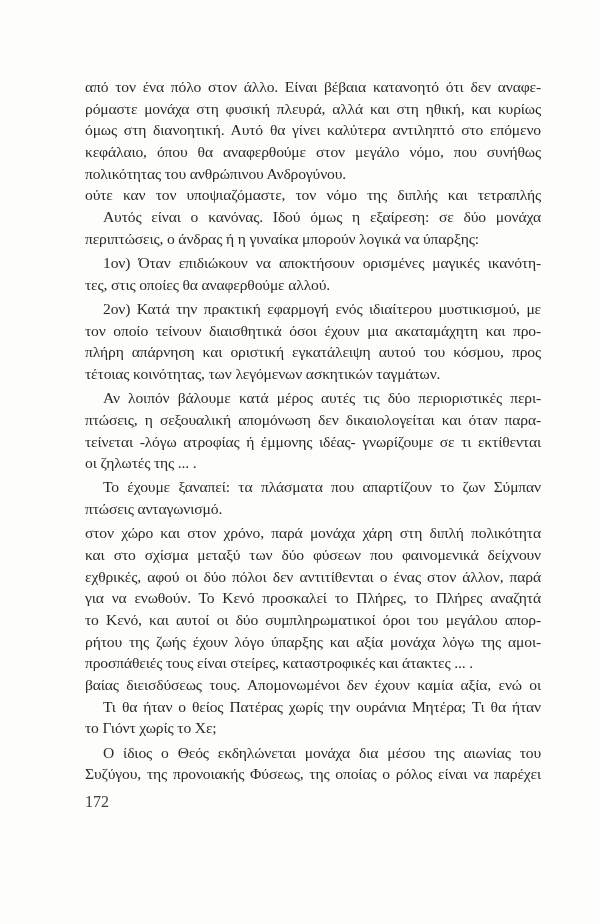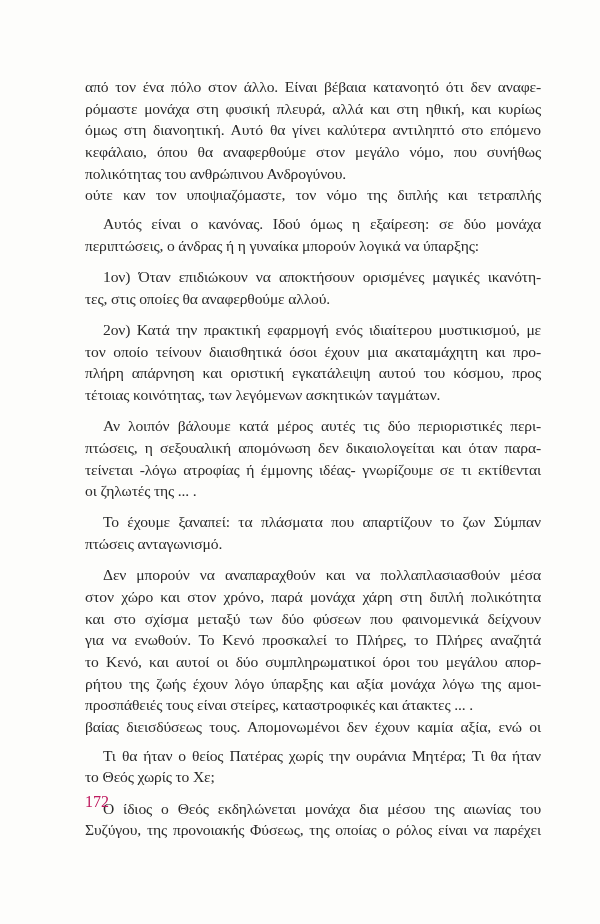--- a/index.html
+++ b/index.html
@@ -21,30 +21,30 @@
     display: block;
     height: 21.7px;
     line-height: 21.7px;
     font-size: 15.6px;
     white-space: nowrap;
     text-align: justify;
     text-align-last: justify;
     letter-spacing: -0.15px;
   }
   .line.last { text-align-last: left; }
-  .line.indent { padding-left: 18px; margin-top: 7px; }
+  .line.indent { padding-left: 18px; }
   .gap { height: 2.5px; }
   b { font-weight: normal; }
   .page-number {
     position: absolute;
     left: 85px;
     top: 791px;
     font-size: 16px;
     line-height: 22px;
-    color: #be185d;
+    color: #404040;
   }
 </style>
 </head>
 <body>
 
 <div class="page">
 
   <div>
     <span class="line">από τον ένα πόλο στον άλλο. Είναι βέβαια κατανοητό ότι δεν αναφε-</span>
     <span class="line">ρόμαστε μονάχα στη φυσική πλευρά, αλλά και στη ηθική, και κυρίως</span>
@@ -82,33 +82,33 @@
   </div>
   <div class="gap"></div>
 
   <div>
     <span class="line indent">Το έχουμε ξαναπεί: τα πλάσματα που απαρτίζουν το ζων Σύμπαν</span>
     <span class="line last">πτώσεις ανταγωνισμό.</span>
   </div>
   <div class="gap"></div>
 
   <div>
-    <span class="line indent">Δεν μπορούν να αναπαραχθούν και να πολλαπλασιασθούν μέσα</span>
     <span class="line">στον χώρο και στον χρόνο, παρά μονάχα χάρη στη διπλή πολικότητα</span>
     <span class="line">και στο σχίσμα μεταξύ των δύο φύσεων που φαινομενικά δείχνουν</span>
+    <span class="line">εχθρικές, αφού οι δύο πόλοι δεν αντιτίθενται ο ένας στον άλλον, παρά</span>
     <span class="line">για να ενωθούν. Το Κενό προσκαλεί το Πλήρες, το Πλήρες αναζητά</span>
     <span class="line">το Κενό, και αυτοί οι δύο συμπληρωματικοί όροι του μεγάλου απορ-</span>
     <span class="line">ρήτου της ζωής έχουν λόγο ύπαρξης και αξία μονάχα λόγω της αμοι-</span>
     <span class="line last">προσπάθειές τους είναι στείρες, καταστροφικές και άτακτες ... .</span>
     <span class="line">βαίας διεισδύσεως τους. Απομονωμένοι δεν έχουν καμία αξία, ενώ οι</span>
   </div>
 
   <div>
     <span class="line indent">Τι θα ήταν ο θείος Πατέρας χωρίς την ουράνια Μητέρα; Τι θα ήταν</span>
-    <span class="line last"><span>το </span><b>Θεός</b><span> χωρίς το </span><b>Χε</b><span>;</span></span>
+    <span class="line last"><span>το </span><b>Γιόντ</b><span> χωρίς το </span><b>Χε</b><span>;</span></span>
   </div>
   <div class="gap"></div>
 
   <div>
     <span class="line indent">Ο ίδιος ο Θεός εκδηλώνεται μονάχα δια μέσου της αιωνίας του</span>
     <span class="line">Συζύγου, της προνοιακής Φύσεως, της οποίας ο ρόλος είναι να παρέχει</span>
   </div>
 </div>
 
 <div class="page-number">172</div>

